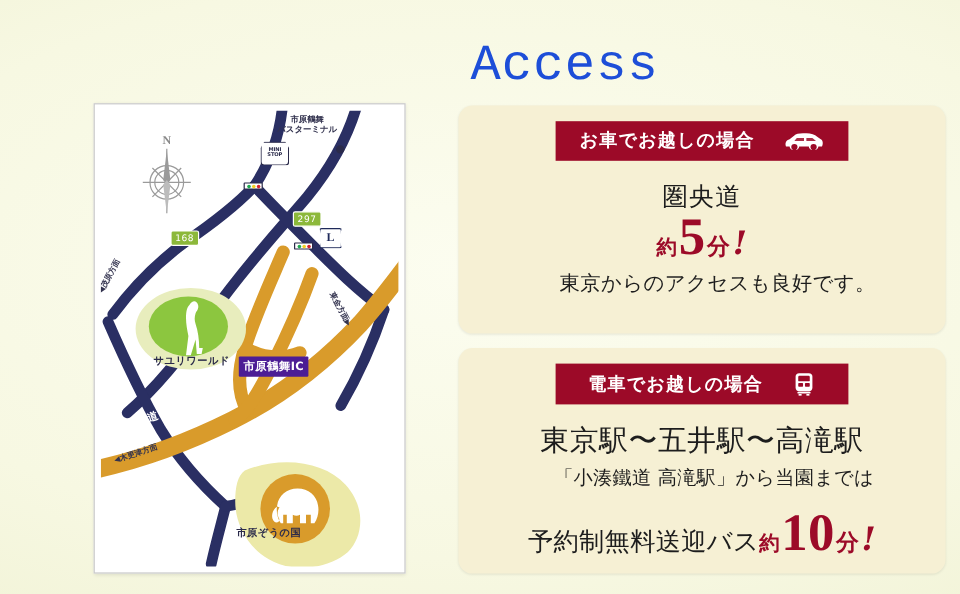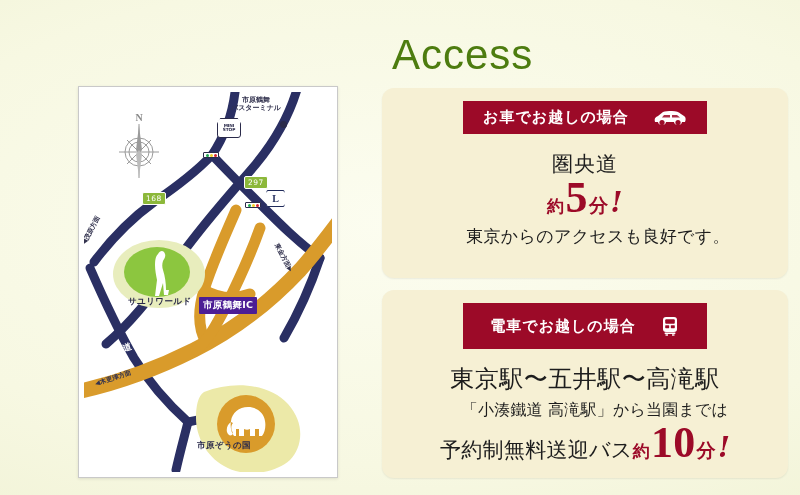--- a/index.html
+++ b/index.html
@@ -109,40 +109,40 @@
     position: absolute; left: 31px; top: 20px; width: 48px; height: 66px;
   }
   .compass .n {
     position: absolute; left: 0; right: 0; top: 0; text-align: center;
     font-family: "Liberation Serif", serif; font-size: 10px; color: #8a8a8a; font-weight: bold;
   }
 
   
   .access-title {
     position: absolute; left: 392px; top: 34px;
-    font-family: Liberation Sans, sans-serif;
-    font-size: 42px; color: #4d7c0f; letter-spacing: 1px; line-height: 1;
+    font-family: Liberation Mono, monospace;
+    font-size: 42px; color: #1d4ed8; letter-spacing: 1px; line-height: 1;
   }
   .card {
     position: absolute; left: 382px; width: 406px;
     background: #f6f0d4;
     border-radius: 12px;
     box-shadow: 0 1px 2px rgba(0,0,0,0.07);
   }
   .card-1 { top: 88px; height: 190px; }
   .card-2 { top: 290px; height: 188px; }
 
   .card-head {
     margin: 0 auto; background: #9c0a28; color: #ffffff;
     display: flex; align-items: center; justify-content: center; gap: 24px;
     font-family: "DejaVu Serif", "Liberation Serif", serif;
     font-weight: bold; white-space: nowrap;
   }
   .head-1 { width: 244px; height: 33px; margin-top: 13px; font-size: 15px; letter-spacing: 1px; }
-  .head-2 { width: 244px; height: 46px; margin-top: 13px; font-size: 15px; letter-spacing: 1px; }
+  .head-2 { width: 244px; height: 34px; margin-top: 13px; font-size: 15px; letter-spacing: 1px; }
 
   .card-body {
     text-align: center; color: #1d1d1d;
     font-family: "DejaVu Serif", "Liberation Serif", serif;
   }
   .line-a { margin-top: 16px; font-size: 21px; letter-spacing: 1px; }
   .line-b { margin-top: 2px;  font-size: 22px; letter-spacing: .5px;
             display: flex; align-items: baseline; justify-content: center; }
   .line-c { margin-top: 6px;  font-size: 17px; letter-spacing: .3px; padding-left: 26px; }
 
@@ -150,21 +150,21 @@
     color: #9c0a28; font-weight: bold;
     display: inline-flex; align-items: baseline;
   }
   .big-red .yaku { font-size: 17px; margin-right: 1px; }
   .big-red .num  { font-size: 44px; line-height: .8; font-family: "Liberation Serif", serif; }
   .big-red .fun  { font-size: 19px; margin-left: 1px; }
   .big-red .ex   { font-size: 27px; font-style: italic; margin-left: 2px; }
 
   .line-d { margin-top: 14px; font-size: 24px; letter-spacing: .5px; }
   .line-e { margin-top: 5px;  font-size: 16px; letter-spacing: .2px; padding-left: 20px; }
-  .line-f { margin-top: 4px;  font-size: 21px; letter-spacing: .3px;
+  .line-f { margin-top: 17px;  font-size: 21px; letter-spacing: .3px;
             display: flex; align-items: baseline; justify-content: center; }
 
   .icon-car, .icon-train { display: block; }
 </style>
 </head>
 <body>
 
 <div id="page">
 
   <div class="map-panel">

